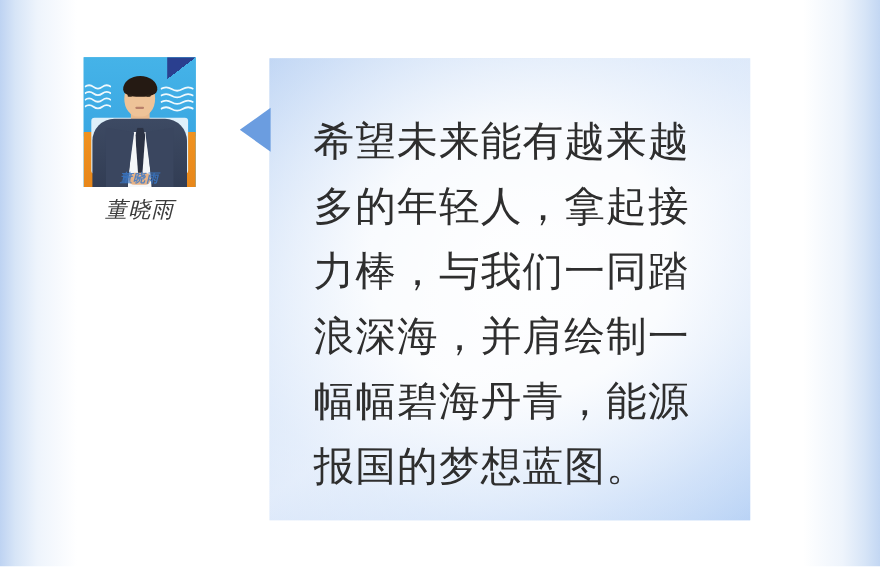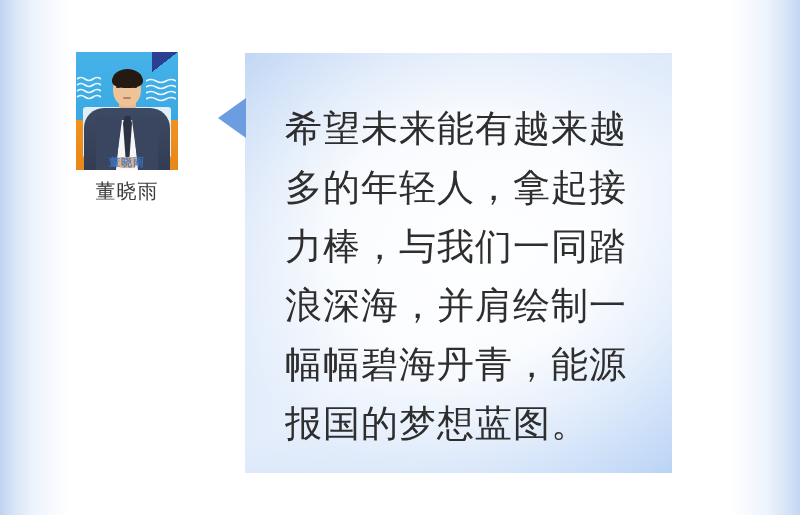--- a/index.html
+++ b/index.html
@@ -29,20 +29,21 @@
         #c3d7f3 800px);
     overflow: hidden;
   }
 
   
   .speaker {
     position: absolute;
     left: 76px;
     top: 52px;
     width: 102px;
+    font-style: italic;
   }
 
   .avatar {
     position: relative;
     width: 102px;
     height: 118px;
     overflow: hidden;
     background: #3fb4e6;
     box-shadow: 0 0 0 1px rgba(255,255,255,0.6);
   }
@@ -202,20 +203,21 @@
           rgba(189,213,245,0.22) 74%,
           rgba(160,195,242,0.06) 100%),
       linear-gradient(145deg,
           #a9c6ef 0%,
           #bcd3f3 18%,
           #d4e3f8 38%,
           #e6eefb 55%,
           #cfe0f8 74%,
           #a8c8f3 100%);
     box-shadow: 0 0 0 1px rgba(255,255,255,0.5);
+    padding-left: 10px;
   }
 
   .bubble-arrow {
     position: absolute;
     left: -27px;
     top: 45px;
     width: 0; height: 0;
     border-top: 20px solid transparent;
     border-bottom: 20px solid transparent;
     border-right: 28px solid #6b9de0;

